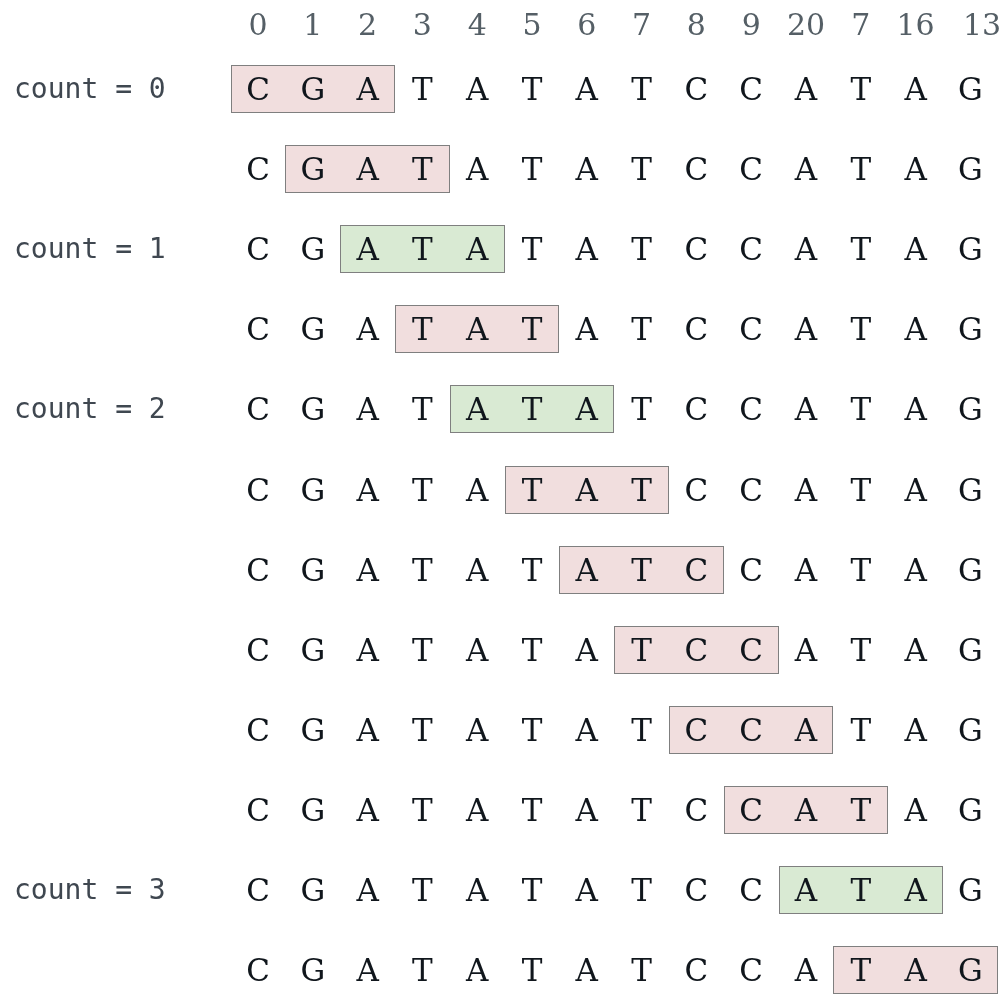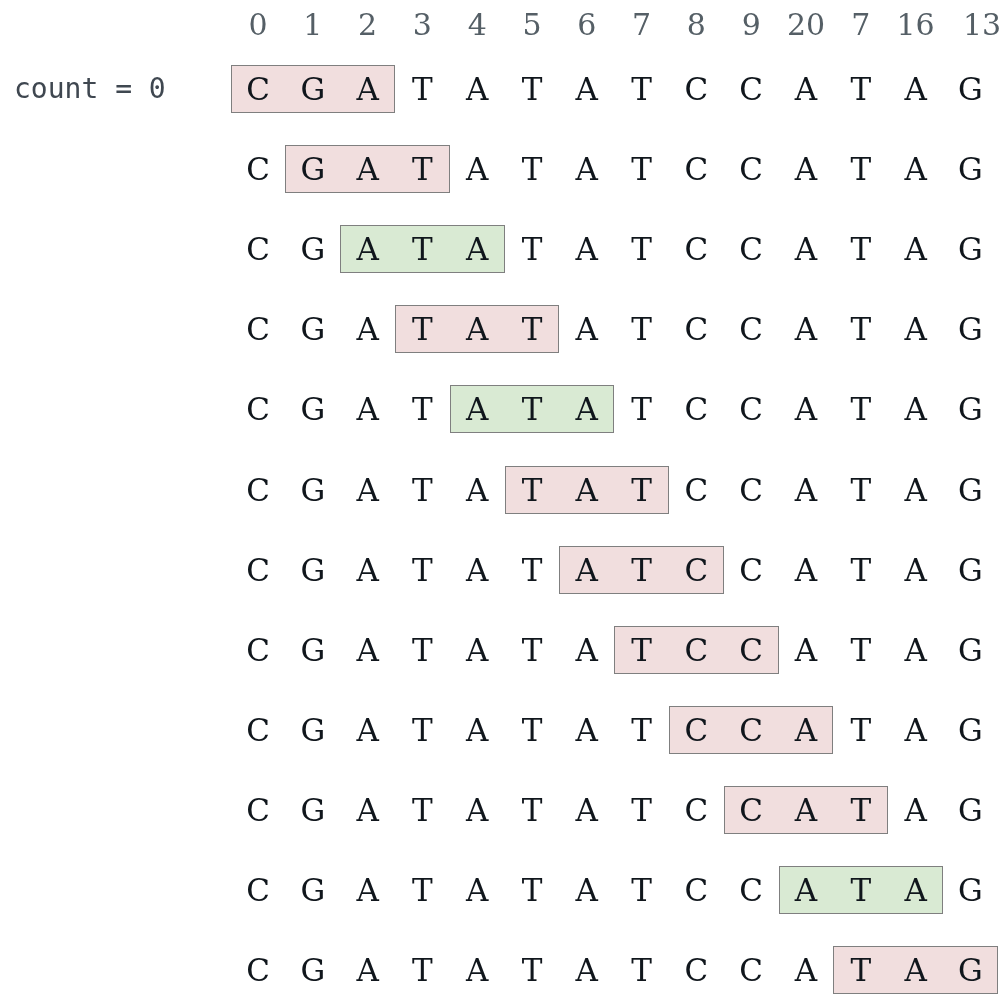--- a/index.html
+++ b/index.html
@@ -143,20 +143,21 @@
         <div class="base-cell" style="left: 586.8px; color: rgb(16, 22, 28);">A</div>
         <div class="base-cell" style="left: 641.6px; color: rgb(16, 22, 28);">T</div>
         <div class="base-cell" style="left: 696.4px; color: rgb(16, 22, 28);">C</div>
         <div class="base-cell" style="left: 751.2px; color: rgb(16, 22, 28);">C</div>
         <div class="base-cell" style="left: 806px; color: rgb(16, 22, 28);">A</div>
         <div class="base-cell" style="left: 860.8px; color: rgb(16, 22, 28);">T</div>
         <div class="base-cell" style="left: 915.6px; color: rgb(16, 22, 28);">A</div>
         <div class="base-cell" style="left: 970.4px; color: rgb(16, 22, 28);">G</div>
       </div>
       <div class="seq-row" style="top: 221.2px;">
+        <div class="row-label">count = 1</div>
         <div class="highlight-box match" style="left: 340.2px; width: 164.4px; background: rgb(217, 234, 211); border-color: rgb(127, 127, 127);"></div>
         <div class="base-cell" style="left: 258px; color: rgb(16, 22, 28);">C</div>
         <div class="base-cell" style="left: 312.8px; color: rgb(16, 22, 28);">G</div>
         <div class="base-cell" style="left: 367.6px; color: rgb(16, 22, 28);">A</div>
         <div class="base-cell" style="left: 422.4px; color: rgb(16, 22, 28);">T</div>
         <div class="base-cell" style="left: 477.2px; color: rgb(16, 22, 28);">A</div>
         <div class="base-cell" style="left: 532px; color: rgb(16, 22, 28);">T</div>
         <div class="base-cell" style="left: 586.8px; color: rgb(16, 22, 28);">A</div>
         <div class="base-cell" style="left: 641.6px; color: rgb(16, 22, 28);">T</div>
         <div class="base-cell" style="left: 696.4px; color: rgb(16, 22, 28);">C</div>
@@ -177,20 +178,21 @@
         <div class="base-cell" style="left: 586.8px; color: rgb(16, 22, 28);">A</div>
         <div class="base-cell" style="left: 641.6px; color: rgb(16, 22, 28);">T</div>
         <div class="base-cell" style="left: 696.4px; color: rgb(16, 22, 28);">C</div>
         <div class="base-cell" style="left: 751.2px; color: rgb(16, 22, 28);">C</div>
         <div class="base-cell" style="left: 806px; color: rgb(16, 22, 28);">A</div>
         <div class="base-cell" style="left: 860.8px; color: rgb(16, 22, 28);">T</div>
         <div class="base-cell" style="left: 915.6px; color: rgb(16, 22, 28);">A</div>
         <div class="base-cell" style="left: 970.4px; color: rgb(16, 22, 28);">G</div>
       </div>
       <div class="seq-row" style="top: 381.4px;">
+        <div class="row-label">count = 2</div>
         <div class="highlight-box match" style="left: 449.8px; width: 164.4px; background: rgb(217, 234, 211); border-color: rgb(127, 127, 127);"></div>
         <div class="base-cell" style="left: 258px; color: rgb(16, 22, 28);">C</div>
         <div class="base-cell" style="left: 312.8px; color: rgb(16, 22, 28);">G</div>
         <div class="base-cell" style="left: 367.6px; color: rgb(16, 22, 28);">A</div>
         <div class="base-cell" style="left: 422.4px; color: rgb(16, 22, 28);">T</div>
         <div class="base-cell" style="left: 477.2px; color: rgb(16, 22, 28);">A</div>
         <div class="base-cell" style="left: 532px; color: rgb(16, 22, 28);">T</div>
         <div class="base-cell" style="left: 586.8px; color: rgb(16, 22, 28);">A</div>
         <div class="base-cell" style="left: 641.6px; color: rgb(16, 22, 28);">T</div>
         <div class="base-cell" style="left: 696.4px; color: rgb(16, 22, 28);">C</div>
@@ -279,20 +281,21 @@
         <div class="base-cell" style="left: 586.8px; color: rgb(16, 22, 28);">A</div>
         <div class="base-cell" style="left: 641.6px; color: rgb(16, 22, 28);">T</div>
         <div class="base-cell" style="left: 696.4px; color: rgb(16, 22, 28);">C</div>
         <div class="base-cell" style="left: 751.2px; color: rgb(16, 22, 28);">C</div>
         <div class="base-cell" style="left: 806px; color: rgb(16, 22, 28);">A</div>
         <div class="base-cell" style="left: 860.8px; color: rgb(16, 22, 28);">T</div>
         <div class="base-cell" style="left: 915.6px; color: rgb(16, 22, 28);">A</div>
         <div class="base-cell" style="left: 970.4px; color: rgb(16, 22, 28);">G</div>
       </div>
       <div class="seq-row" style="top: 862px;">
+        <div class="row-label">count = 3</div>
         <div class="highlight-box match" style="left: 778.6px; width: 164.4px; background: rgb(217, 234, 211); border-color: rgb(127, 127, 127);"></div>
         <div class="base-cell" style="left: 258px; color: rgb(16, 22, 28);">C</div>
         <div class="base-cell" style="left: 312.8px; color: rgb(16, 22, 28);">G</div>
         <div class="base-cell" style="left: 367.6px; color: rgb(16, 22, 28);">A</div>
         <div class="base-cell" style="left: 422.4px; color: rgb(16, 22, 28);">T</div>
         <div class="base-cell" style="left: 477.2px; color: rgb(16, 22, 28);">A</div>
         <div class="base-cell" style="left: 532px; color: rgb(16, 22, 28);">T</div>
         <div class="base-cell" style="left: 586.8px; color: rgb(16, 22, 28);">A</div>
         <div class="base-cell" style="left: 641.6px; color: rgb(16, 22, 28);">T</div>
         <div class="base-cell" style="left: 696.4px; color: rgb(16, 22, 28);">C</div>

